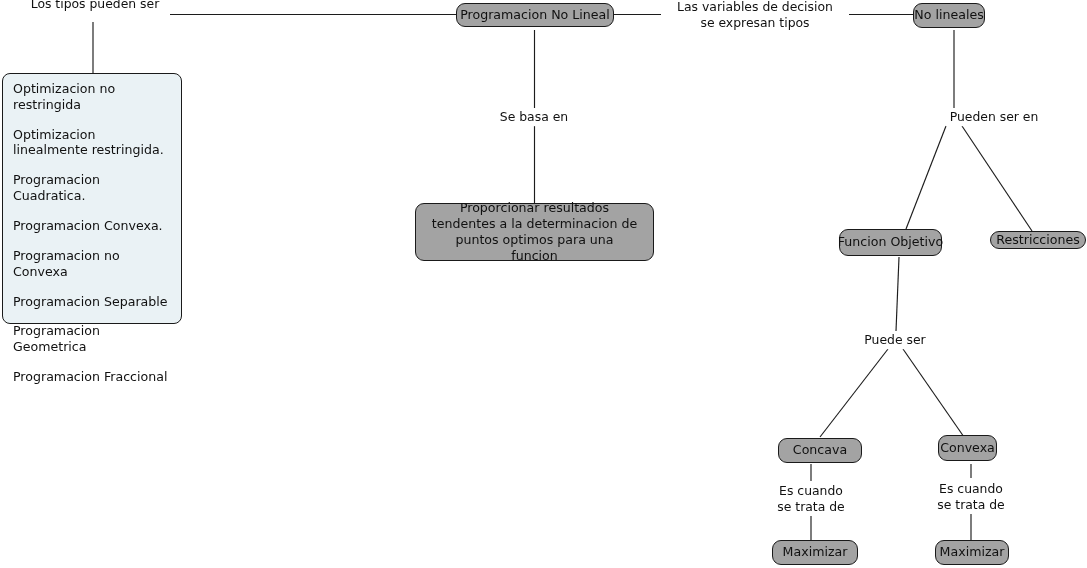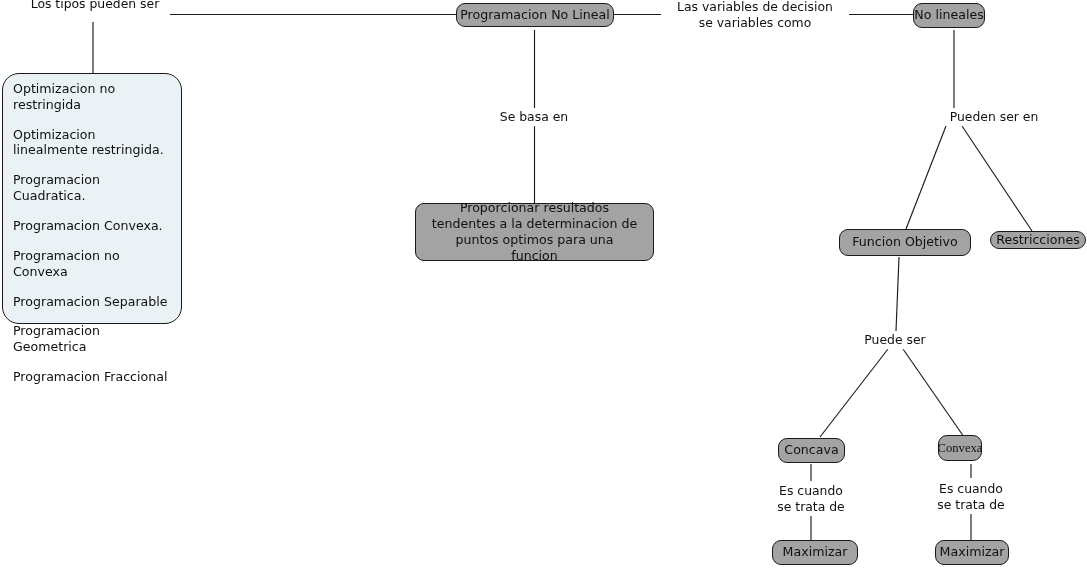--- a/index.html
+++ b/index.html
@@ -51,21 +51,21 @@
     padding: 5px 15px;
     line-height: 1.27;
   }
 
   
   .listbox {
     position: absolute;
     box-sizing: border-box;
     background: #eaf2f5;
     border: 1.3px solid #1a1a1a;
-    border-radius: 17px;
+    border-radius: 8px;
     padding: 7px 10px 0 10px;
     color: #111111;
     font-size: 12.6px;
     line-height: 1.25;
   }
   .listbox .row {
     margin: 0 0 14.2px 0;
   }
   .listbox .row:last-child {
     margin-bottom: 16px;
@@ -126,21 +126,21 @@
     <line x1="971" y1="464" x2="971" y2="478"></line>
     <line x1="971" y1="514" x2="971" y2="540"></line>
   </svg>
 
   <div class="edge-label" style="left:95px; top:4px;">Los tipos pueden ser</div>
 
   <div class="edge-label" style="left:534px; top:117px;">Se basa en</div>
 
   <div class="edge-label" style="left:755px; top:15px; white-space:normal; width:180px;">
     <div>Las variables de decision</div>
-    <div>se variables como</div>
+    <div>se expresan tipos</div>
   </div>
 
   <div class="edge-label" style="left:954px; top:117px;margin-left:40px;">Pueden ser en</div>
 
   <div class="edge-label" style="left:895px; top:340px;">Puede ser</div>
 
   <div class="edge-label" style="left:811px; top:499px; white-space:normal; width:110px;">
     <div>Es cuando</div>
     <div>se trata de</div>
   </div>
@@ -149,27 +149,27 @@
     <div>Es cuando</div>
     <div>se trata de</div>
   </div>
 
   <div class="node" style="left:456px; top:3px; width:158px; height:24px;">Programacion No Lineal</div>
 
   <div class="node multiline" style="left:415px; top:203px; width:239px; height:58px;">Proporcionar resultados tendentes a la determinacion de puntos optimos para una funcion</div>
 
   <div class="node" style="left:913px; top:3px; width:72px; height:25px;">No lineales</div>
 
-  <div class="node" style="left:839px; top:229px; width:132px; height:27px;">Funcion Objetivo</div>
+  <div class="node" style="left:839px; top:229px; width:103px; height:27px;">Funcion Objetivo</div>
 
   <div class="node" style="left:990px; top:231px; width:96px; height:18px;">Restricciones</div>
 
-  <div class="node" style="left:778px; top:438px; width:67px; height:25px;">Concava</div>
+  <div class="node" style="left:778px; top:438px; width:84px; height:25px;">Concava</div>
 
-  <div class="node" style="left:938px; top:435px; width:44px; height:26px;font-family:Liberation Serif, serif;">Convexa</div>
+  <div class="node" style="left:938px; top:435px; width:59px; height:26px;">Convexa</div>
 
   <div class="node" style="left:772px; top:540px; width:86px; height:25px;">Maximizar</div>
 
   <div class="node" style="left:935px; top:540px; width:74px; height:25px;">Maximizar</div>
 
   <div class="listbox" style="left:2px; top:73px; width:180px; height:251px;">
     <div class="row">Optimizacion no restringida</div>
     <div class="row">Optimizacion linealmente restringida.</div>
     <div class="row">Programacion Cuadratica.</div>
     <div class="row">Programacion Convexa.</div>

